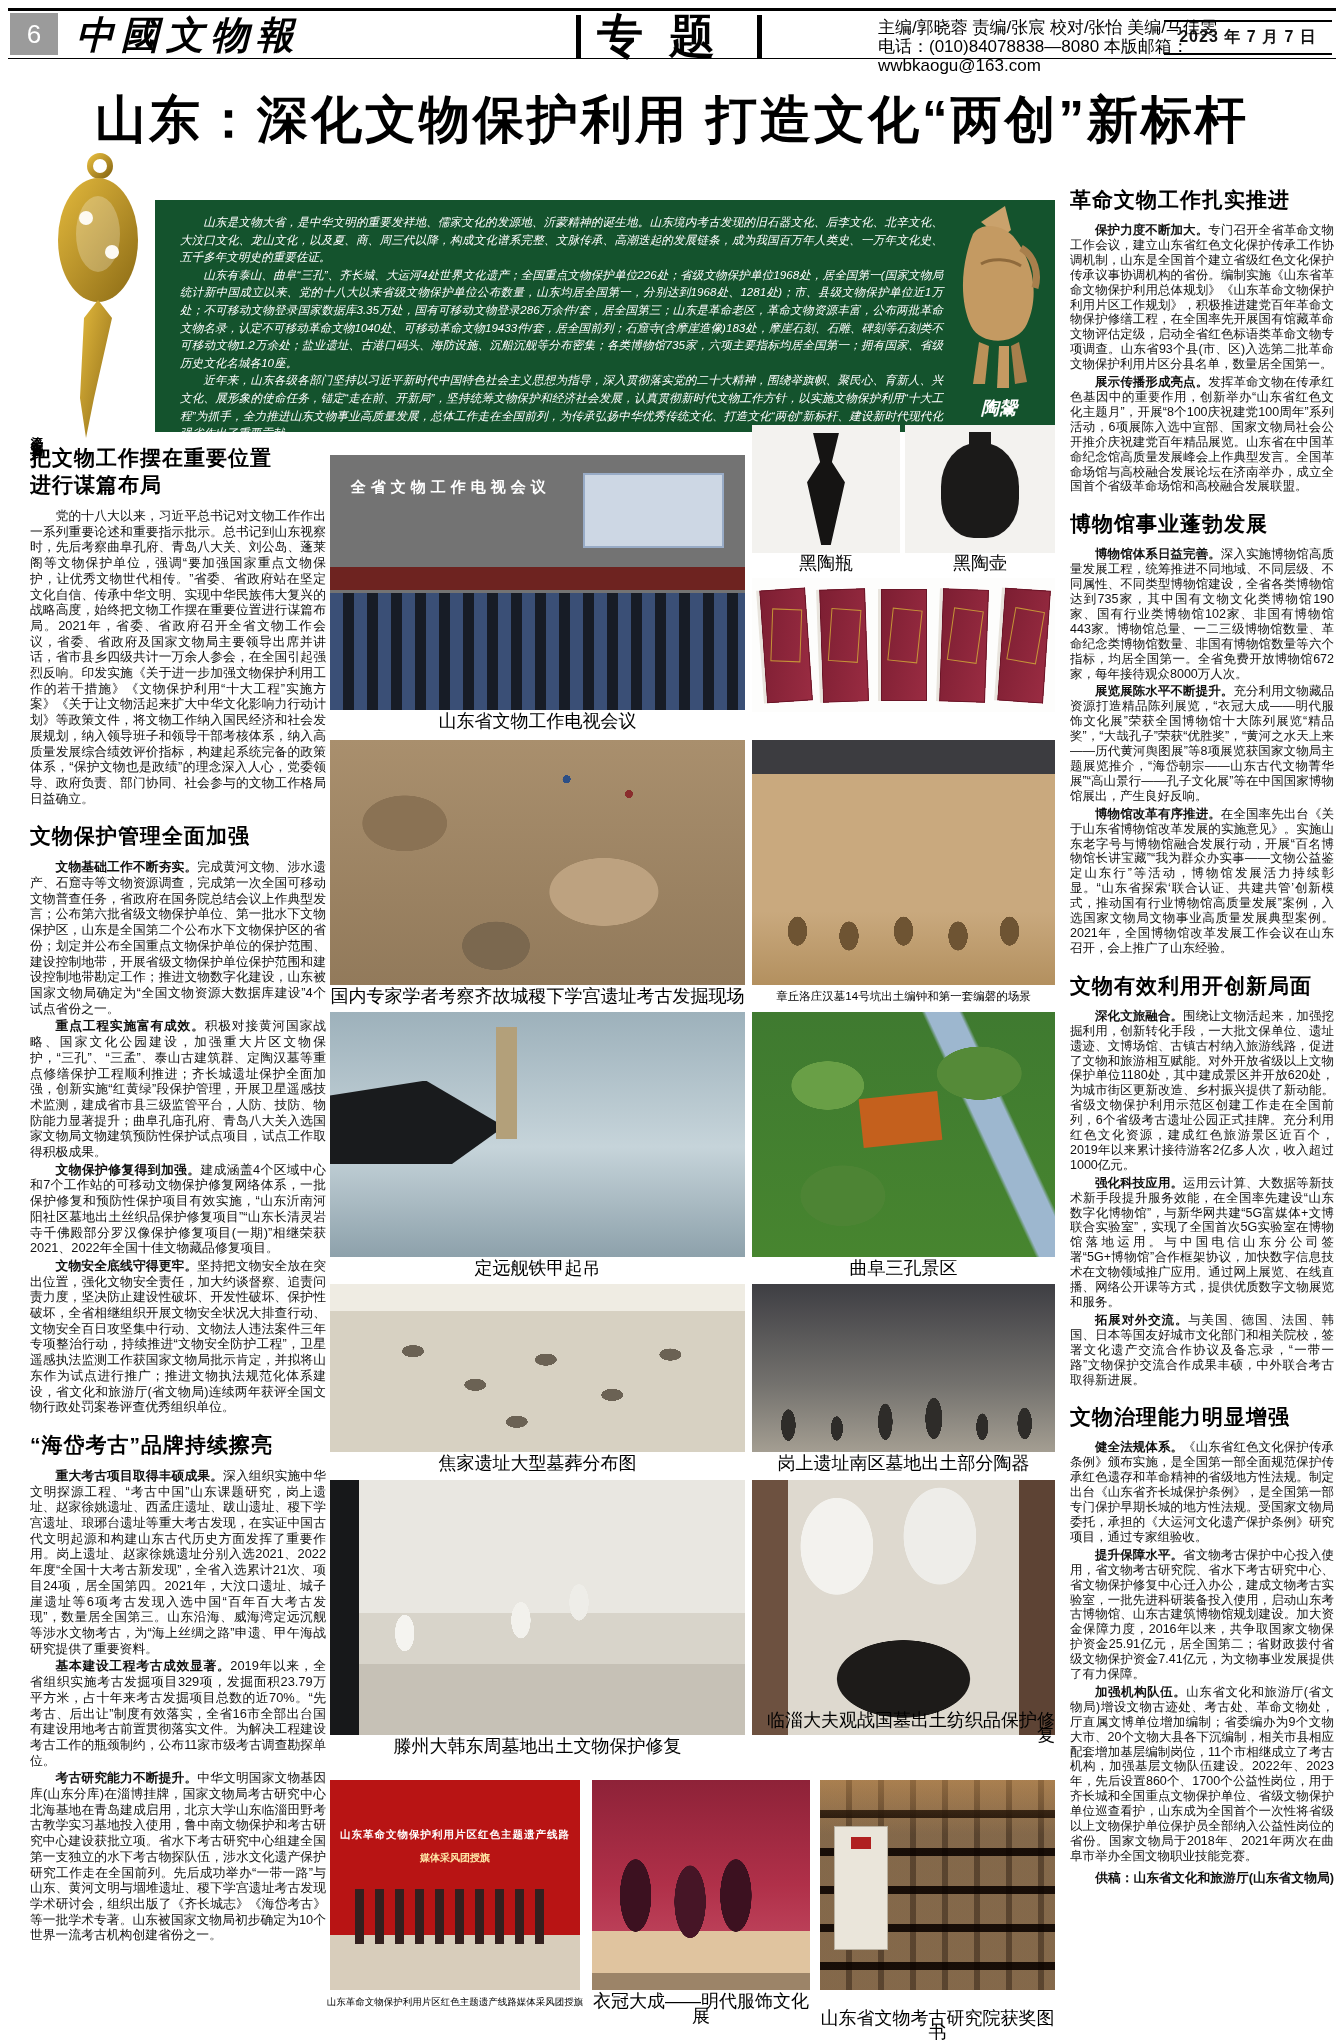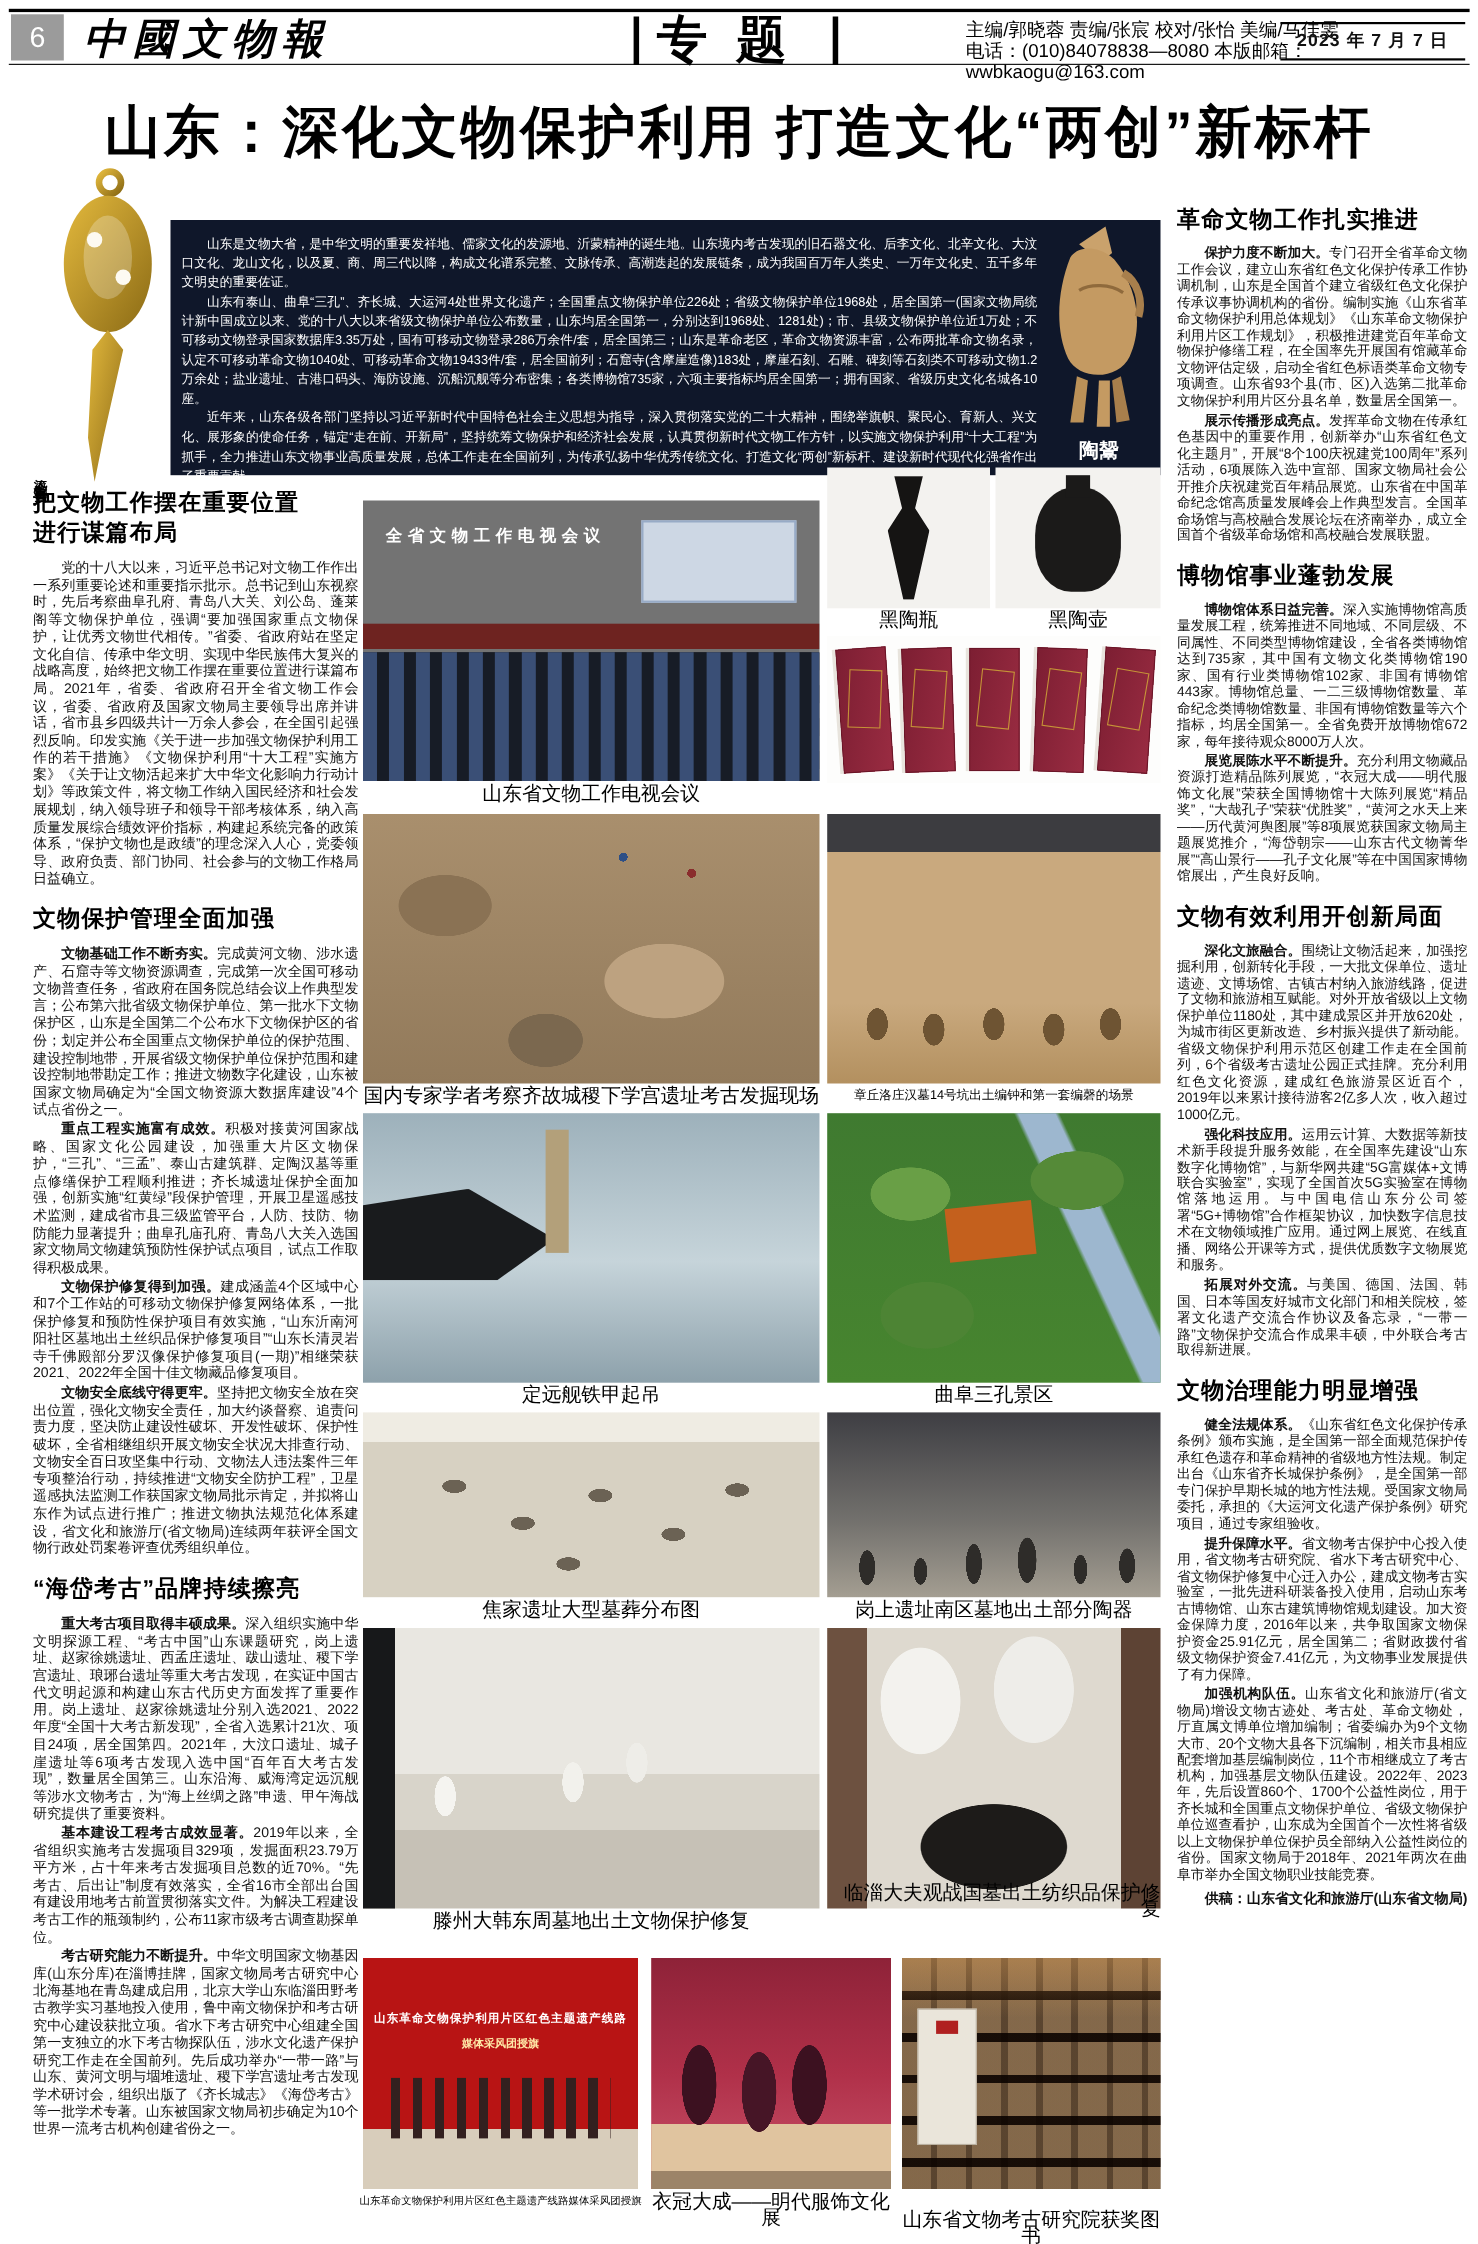--- a/index.html
+++ b/index.html
@@ -16,22 +16,22 @@
   .sec-title{left:576px;top:6px;display:flex;align-items:center;gap:16px;}
   .sec-title .vbar{display:inline-block;width:5px;height:44px;background:#000;}
   .sec-title .txt{font-size:46px;font-weight:900;letter-spacing:26px;color:#000;}
   .credits{left:878px;top:18px;font-size:17px;line-height:19px;color:#000;}
   .datebox{left:1164px;top:20px;width:168px;border-top:2px solid #000;border-bottom:2px solid #000;
            padding:5px 0;font-size:16px;font-weight:bold;text-align:center;letter-spacing:1px;}
   
   .headline{left:0;top:86px;width:1344px;text-align:center;font-size:51px;font-weight:900;
             letter-spacing:3px;color:#000;}
   
-  .introbox{left:155px;top:200px;width:900px;height:232px;background:#0f172a;box-sizing:border-box;
-            padding:13px 112px 10px 10px;color:#fff;}
+  .introbox{left:155px;top:200px;width:900px;height:232px;background:#14532d;box-sizing:border-box;
+            padding:13px 112px 10px 25px;color:#fff;font-style:italic;}
   .introbox p{margin:0;font-size:11.6px;line-height:17.6px;text-align:justify;text-indent:2em;}
   .gui-wrap{right:6px;top:4px;width:100px;height:220px;position:absolute;text-align:center;}
   .gui-label{color:#fff;font-size:18px;font-weight:bold;margin-top:2px;}
   
   .gold-wrap{left:28px;top:148px;width:124px;height:296px;}
   .gold-label{position:absolute;left:0;bottom:4px;writing-mode:vertical-rl;font-size:12.5px;
               letter-spacing:3px;color:#000;font-weight:bold;}
   
   .leftcol{left:30px;top:444px;width:296px;height:1596px;overflow:hidden;}
   .rightcol{left:1070px;top:186px;width:264px;height:1854px;overflow:hidden;}
@@ -306,20 +306,21 @@
   <div class="cap" style="left:820px;top:1994px;width:235px;margin-top:17px;">山东省文物考古研究院获奖图书</div>
 
   <div class="abs rightcol">
     <h2 class="sec first">革命文物工作扎实推进</h2>
     <p class="bp"><b>保护力度不断加大。</b><span>专门召开全省革命文物工作会议，建立山东省红色文化保护传承工作协调机制，山东是全国首个建立省级红色文化保护传承议事协调机构的省份。编制实施《山东省革命文物保护利用总体规划》《山东革命文物保护利用片区工作规划》，积极推进建党百年革命文物保护修缮工程，在全国率先开展国有馆藏革命文物评估定级，启动全省红色标语类革命文物专项调查。山东省93个县(市、区)入选第二批革命文物保护利用片区分县名单，数量居全国第一。</span></p>
     <p class="bp"><b>展示传播形成亮点。</b><span>发挥革命文物在传承红色基因中的重要作用，创新举办“山东省红色文化主题月”，开展“8个100庆祝建党100周年”系列活动，6项展陈入选中宣部、国家文物局社会公开推介庆祝建党百年精品展览。山东省在中国革命纪念馆高质量发展峰会上作典型发言。全国革命场馆与高校融合发展论坛在济南举办，成立全国首个省级革命场馆和高校融合发展联盟。</span></p>
 
     <h2 class="sec">博物馆事业蓬勃发展</h2>
     <p class="bp"><b>博物馆体系日益完善。</b><span>深入实施博物馆高质量发展工程，统筹推进不同地域、不同层级、不同属性、不同类型博物馆建设，全省各类博物馆达到735家，其中国有文物文化类博物馆190家、国有行业类博物馆102家、非国有博物馆443家。博物馆总量、一二三级博物馆数量、革命纪念类博物馆数量、非国有博物馆数量等六个指标，均居全国第一。全省免费开放博物馆672家，每年接待观众8000万人次。</span></p>
     <p class="bp"><b>展览展陈水平不断提升。</b><span>充分利用文物藏品资源打造精品陈列展览，“衣冠大成——明代服饰文化展”荣获全国博物馆十大陈列展览“精品奖”，“大哉孔子”荣获“优胜奖”，“黄河之水天上来——历代黄河舆图展”等8项展览获国家文物局主题展览推介，“海岱朝宗——山东古代文物菁华展”“高山景行——孔子文化展”等在中国国家博物馆展出，产生良好反响。</span></p>
+    <p class="bp"><b>博物馆改革有序推进。</b><span>在全国率先出台《关于山东省博物馆改革发展的实施意见》。实施山东老字号与博物馆融合发展行动，开展“百名博物馆长讲宝藏”“我为群众办实事——文物公益鉴定山东行”等活动，博物馆发展活力持续彰显。“山东省探索‘联合认证、共建共管’创新模式，推动国有行业博物馆高质量发展”案例，入选国家文物局文物事业高质量发展典型案例。2021年，全国博物馆改革发展工作会议在山东召开，会上推广了山东经验。</span></p>
 
     <h2 class="sec">文物有效利用开创新局面</h2>
     <p class="bp"><b>深化文旅融合。</b><span>围绕让文物活起来，加强挖掘利用，创新转化手段，一大批文保单位、遗址遗迹、文博场馆、古镇古村纳入旅游线路，促进了文物和旅游相互赋能。对外开放省级以上文物保护单位1180处，其中建成景区并开放620处，为城市街区更新改造、乡村振兴提供了新动能。省级文物保护利用示范区创建工作走在全国前列，6个省级考古遗址公园正式挂牌。充分利用红色文化资源，建成红色旅游景区近百个，2019年以来累计接待游客2亿多人次，收入超过1000亿元。</span></p>
     <p class="bp"><b>强化科技应用。</b><span>运用云计算、大数据等新技术新手段提升服务效能，在全国率先建设“山东数字化博物馆”，与新华网共建“5G富媒体+文博联合实验室”，实现了全国首次5G实验室在博物馆落地运用。与中国电信山东分公司签署“5G+博物馆”合作框架协议，加快数字信息技术在文物领域推广应用。通过网上展览、在线直播、网络公开课等方式，提供优质数字文物展览和服务。</span></p>
     <p class="bp"><b>拓展对外交流。</b><span>与美国、德国、法国、韩国、日本等国友好城市文化部门和相关院校，签署文化遗产交流合作协议及备忘录，“一带一路”文物保护交流合作成果丰硕，中外联合考古取得新进展。</span></p>
 
     <h2 class="sec">文物治理能力明显增强</h2>
     <p class="bp"><b>健全法规体系。</b><span>《山东省红色文化保护传承条例》颁布实施，是全国第一部全面规范保护传承红色遗存和革命精神的省级地方性法规。制定出台《山东省齐长城保护条例》，是全国第一部专门保护早期长城的地方性法规。受国家文物局委托，承担的《大运河文化遗产保护条例》研究项目，通过专家组验收。</span></p>
     <p class="bp"><b>提升保障水平。</b><span>省文物考古保护中心投入使用，省文物考古研究院、省水下考古研究中心、省文物保护修复中心迁入办公，建成文物考古实验室，一批先进科研装备投入使用，启动山东考古博物馆、山东古建筑博物馆规划建设。加大资金保障力度，2016年以来，共争取国家文物保护资金25.91亿元，居全国第二；省财政拨付省级文物保护资金7.41亿元，为文物事业发展提供了有力保障。</span></p>
     <p class="bp"><b>加强机构队伍。</b><span>山东省文化和旅游厅(省文物局)增设文物古迹处、考古处、革命文物处，厅直属文博单位增加编制；省委编办为9个文物大市、20个文物大县各下沉编制，相关市县相应配套增加基层编制岗位，11个市相继成立了考古机构，加强基层文物队伍建设。2022年、2023年，先后设置860个、1700个公益性岗位，用于齐长城和全国重点文物保护单位、省级文物保护单位巡查看护，山东成为全国首个一次性将省级以上文物保护单位保护员全部纳入公益性岗位的省份。国家文物局于2018年、2021年两次在曲阜市举办全国文物职业技能竞赛。</span></p>

